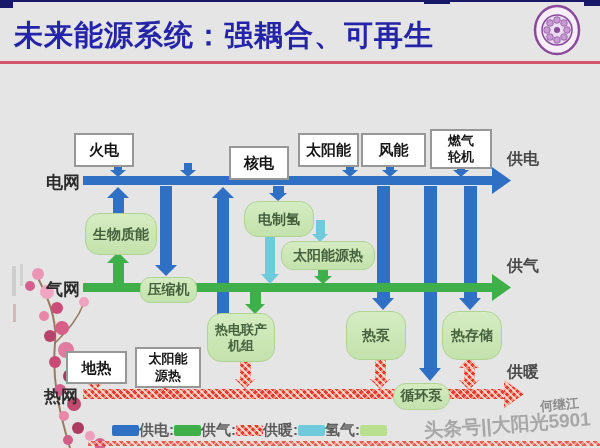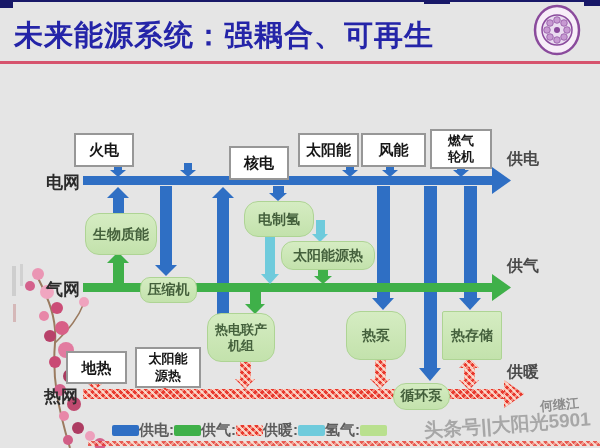--- a/index.html
+++ b/index.html
@@ -190,21 +190,21 @@
     </div>
   <div class="abs node z5" style="left:140px;top:277px;width:55px;height:24px;border-radius:10px;">
       <span>压缩机</span>
     </div>
   <div class="abs node small" style="left:207px;top:313px;width:54px;height:47px;padding:0 6px;border-radius:14px;">
       <span>热电联产机组</span>
     </div>
   <div class="abs node" style="left:346px;top:311px;width:58px;height:47px;border-radius:14px;">
       <span>热泵</span>
     </div>
-  <div class="abs node" style="left:442px;top:311px;width:58px;height:47px;border-radius:2px;">
+  <div class="abs node" style="left:442px;top:311px;width:58px;height:47px;border-radius:16px;">
       <span>热存储</span>
     </div>
   <div class="abs node z5" style="left:393px;top:383px;width:55px;height:25px;border-radius:13px;">
       <span>循环泵</span>
     </div>
 
   <div class="abs srcbox" style="left:66px;top:351px;width:57px;height:29px;">
       <span>地热</span>
     </div>
   <div class="abs srcbox small" style="left:135px;top:347px;width:44px;height:37px;padding:0 9px;">

